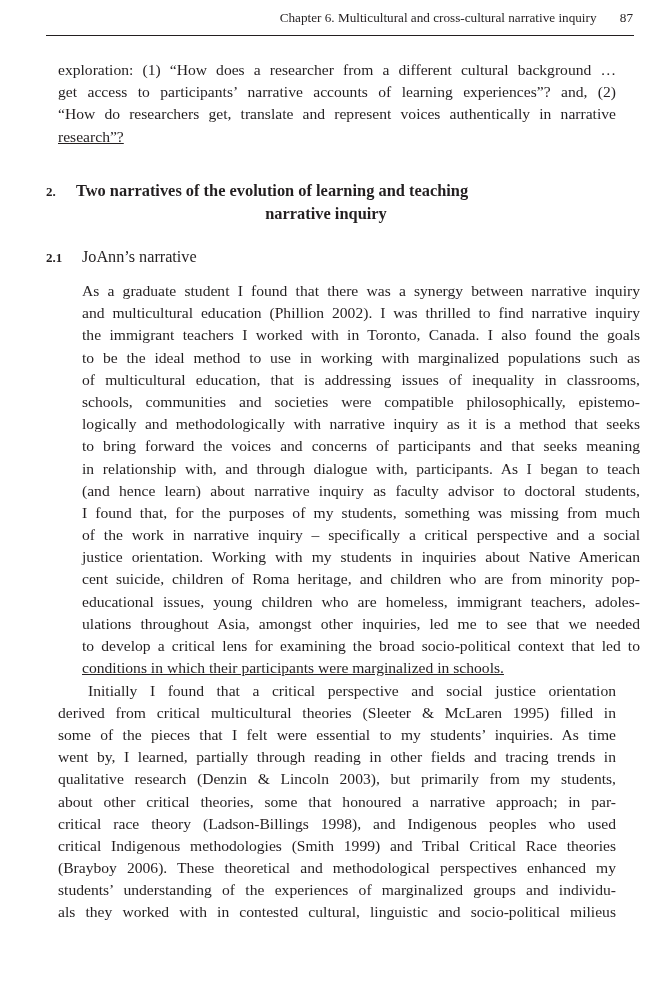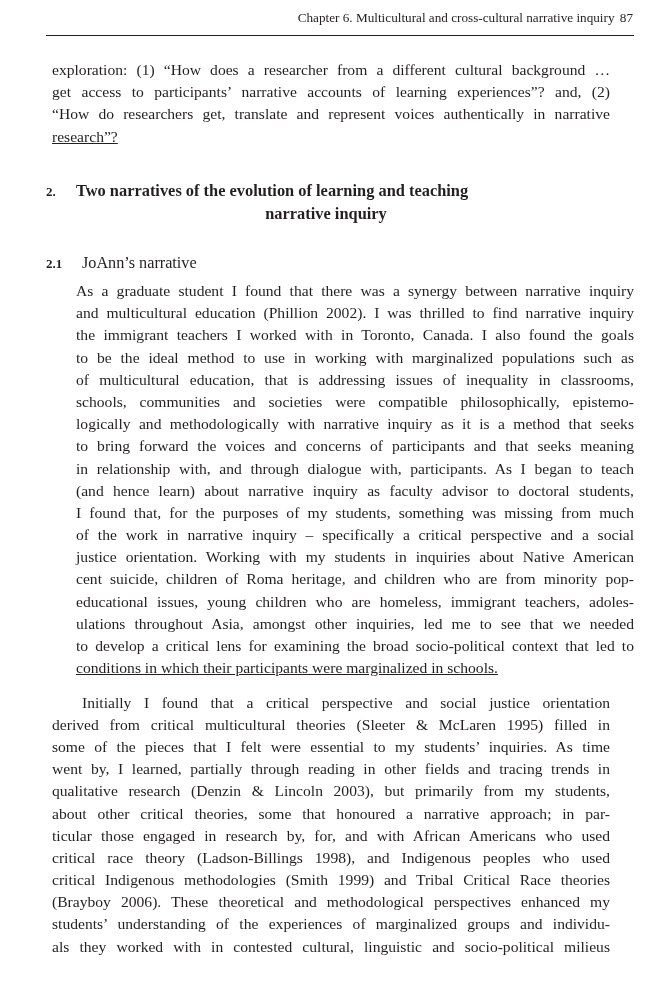--- a/index.html
+++ b/index.html
@@ -1,31 +1,31 @@
 <!DOCTYPE html>
 <html><head>
 <meta charset="utf-8">
 <style>
   html, body { margin: 0; padding: 0; background: #ffffff; }
   body { width: 650px; height: 999px; position: relative; overflow: hidden;
          font-family: "Liberation Serif", "DejaVu Serif", serif; color: #231f20; }
   .running-head { position: absolute; left: 46px; right: 17px; top: 10px; height: 20px;
                   font-size: 13.2px; text-align: right; white-space: nowrap; }
-  .running-head .title { margin-right: 2px; }
+  .running-head .title { margin-right: 20px; }
   .rule { position: absolute; left: 46px; width: 588px; top: 35px; height: 0;
           border-top: 1.3px solid #231f20; }
-  .block { position: absolute; left: 52px; width: 558px; }
+  .block { position: absolute; left: 58px; width: 558px; }
   .line { display: block; height: 22.2px; line-height: 22.2px; font-size: 15.6px;
           text-align: justify; text-align-last: justify; white-space: nowrap; overflow: visible; }
   .line.last { text-align-last: left; text-decoration: underline; }
-  .line.indent { padding-left: 30px; margin-top: 12px; }
+  .line.indent { padding-left: 30px; }
   .h2 { position: absolute; left: 46px; top: 180px; font-weight: bold; font-size: 16.4px; line-height: 22.5px; }
   .h2 .num { position: absolute; left: 0; top: 0; font-size: 13px; }
   .h2 .txt { position: absolute; left: 30px; top: 0; width: 500px; white-space: nowrap; }
-  .h3 { position: absolute; left: 46px; top: 248px; font-size: 16.2px; line-height: 30px; white-space: nowrap; }
+  .h3 { position: absolute; left: 46px; top: 248px; font-size: 16.2px; line-height: 18px; white-space: nowrap; }
   .h3 .num { font-weight: bold; font-size: 13px; display: inline-block; width: 36px; }
 </style>
 </head>
 <body>
 
 <header class="running-head">
   <span class="title">Chapter 6.  Multicultural and cross-cultural narrative inquiry</span>
   <span class="pnum">87</span>
 </header>
 <div class="rule"></div>
@@ -68,19 +68,18 @@
   <span class="line last">conditions in which their participants were marginalized in schools.</span>
 </div>
 
 <div class="block" style="top:679.6px;">
   <span class="line indent">Initially I found that a critical perspective and social justice orientation</span>
   <span class="line">derived from critical multicultural theories (Sleeter &amp; McLaren 1995) filled in</span>
   <span class="line">some of the pieces that I felt were essential to my students’ inquiries. As time</span>
   <span class="line">went by, I learned, partially through reading in other fields and tracing trends in</span>
   <span class="line">qualitative research (Denzin &amp; Lincoln 2003), but primarily from my students,</span>
   <span class="line">about other critical theories, some that honoured a narrative approach; in par-</span>
-  <span class="line">ticular those engaged in research by, for, and with African Americans who used</span>
   <span class="line">critical race theory (Ladson-Billings 1998), and Indigenous peoples who used</span>
   <span class="line">critical Indigenous methodologies (Smith 1999) and Tribal Critical Race theories</span>
   <span class="line">(Brayboy 2006). These theoretical and methodological perspectives enhanced my</span>
   <span class="line">students’ understanding of the experiences of marginalized groups and individu-</span>
   <span class="line">als they worked with in contested cultural, linguistic and socio-political milieus</span>
 </div>
 
 </body></html>

